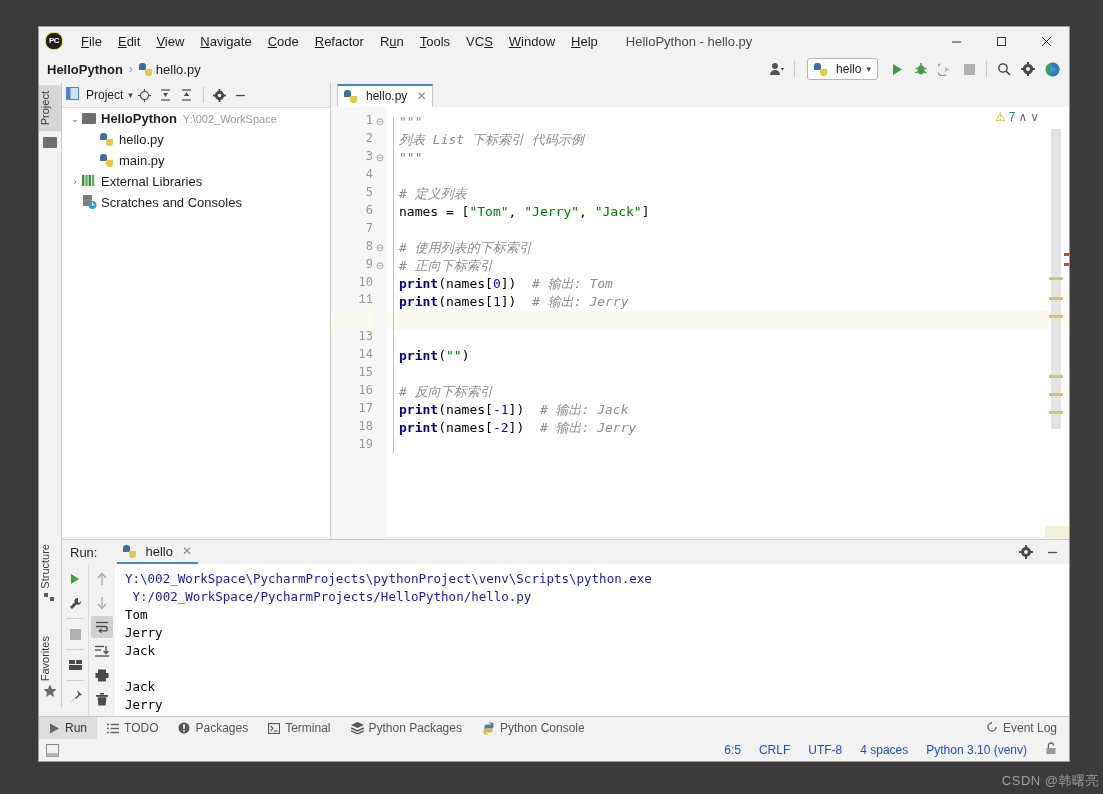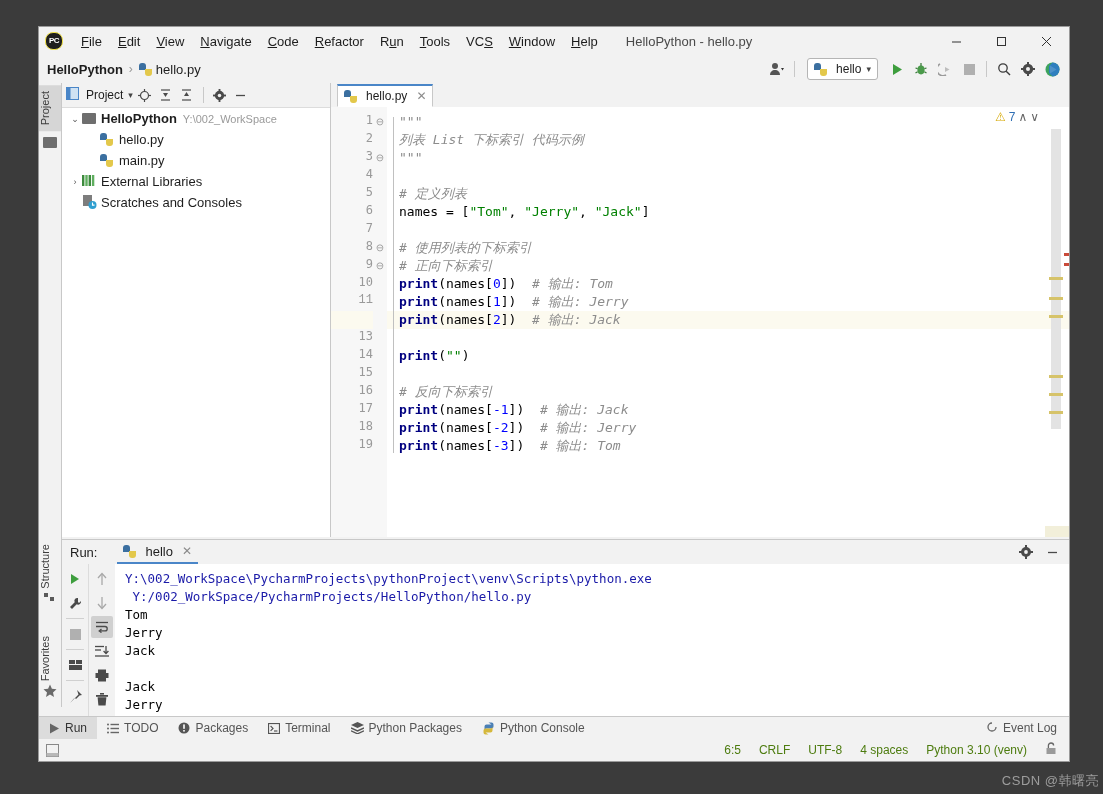--- a/index.html
+++ b/index.html
@@ -120,21 +120,21 @@
 
   
   #bottombar{position:absolute;left:0;bottom:22px;right:0;height:22px;background:#f2f2f2;
              border-top:1px solid #c8c8c8;display:flex;align-items:center;font-size:12px;}
   .bb-item{display:flex;align-items:center;gap:5px;padding:0 10px;height:22px;color:#555;}
   .bb-item.active{background:#dcdcdc;color:#333;}
   #eventlog{margin-left:auto;display:flex;align-items:center;gap:5px;padding-right:12px;color:#555;}
 
   
   #statusbar{position:absolute;left:0;bottom:0;right:0;height:22px;background:#f2f2f2;
-             display:flex;align-items:center;font-size:12px;color:#4d7c0f;}
+             display:flex;align-items:center;font-size:12px;color:#1d4ed8;}
   .sb-item{padding:0 9px;}
   #sb-left{width:26px;display:flex;align-items:center;justify-content:center;}
 
   
   .rail-v{position:absolute;left:0;width:22px;writing-mode:vertical-rl;transform:rotate(180deg);
           font-size:11px;color:#3c3c3c;text-align:center;}
 
   #watermark{position:absolute;right:4px;bottom:4px;color:#9d9d9d;font-size:13px;letter-spacing:0.5px;}
 </style>
 </head>
@@ -419,28 +419,26 @@
             <div class="cline" style="top: 24px; left: 12px;"><span class="k-com">列表 List 下标索引 代码示例</span></div>
             <div class="cline" style="top: 42px; left: 12px;"><span class="k-com">"""</span></div>
             <div class="cline" style="top: 60px; left: 12px;"></div>
             <div class="cline" style="top: 78px; left: 12px;"><span class="k-com"># 定义列表</span></div>
             <div class="cline" style="top: 96px; left: 12px;"><span class="k-txt">names = [</span><span class="k-str">"Tom"</span><span class="k-txt">, </span><span class="k-str">"Jerry"</span><span class="k-txt">, </span><span class="k-str">"Jack"</span><span class="k-txt">]</span></div>
             <div class="cline" style="top: 114px; left: 12px;"></div>
             <div class="cline" style="top: 132px; left: 12px;"><span class="k-com"># 使用列表的下标索引</span></div>
             <div class="cline" style="top: 150px; left: 12px;"><span class="k-com"># 正向下标索引</span></div>
             <div class="cline" style="top: 168px; left: 12px;"><span class="k-fn">print</span><span class="k-txt">(names[</span><span class="k-num">0</span><span class="k-txt">])  </span><span class="k-com"># 输出: Tom</span></div>
             <div class="cline" style="top: 186px; left: 12px;"><span class="k-fn">print</span><span class="k-txt">(names[</span><span class="k-num">1</span><span class="k-txt">])  </span><span class="k-com"># 输出: Jerry</span></div>
-            <div class="cline" style="top: 204px; left: 12px;"><span class="k-fn">print</span><span class="k-txt">(names[</span><span class="k-num">2</span><span class="k-txt">])  </span><span class="k-com"># 输出: Jack</span></div>
             <div class="cline" style="top: 222px; left: 12px;"></div>
             <div class="cline" style="top: 240px; left: 12px;"><span class="k-fn">print</span><span class="k-txt">(</span><span class="k-str">""</span><span class="k-txt">)</span></div>
             <div class="cline" style="top: 258px; left: 12px;"></div>
             <div class="cline" style="top: 276px; left: 12px;"><span class="k-com"># 反向下标索引</span></div>
             <div class="cline" style="top: 294px; left: 12px;"><span class="k-fn">print</span><span class="k-txt">(names[</span><span class="k-num">-1</span><span class="k-txt">])  </span><span class="k-com"># 输出: Jack</span></div>
             <div class="cline" style="top: 312px; left: 12px;"><span class="k-fn">print</span><span class="k-txt">(names[</span><span class="k-num">-2</span><span class="k-txt">])  </span><span class="k-com"># 输出: Jerry</span></div>
-            <div class="cline" style="top: 330px; left: 12px;"><span class="k-fn">print</span><span class="k-txt">(names[</span><span class="k-num">-3</span><span class="k-txt">])  </span><span class="k-com"># 输出: Tom</span></div>
             <div class="foldline" style="top: 10px; height: 336px; left: 6px;"></div>
           </div>
         <div id="warnbox">
           <span style="color:#d6a800;">⚠</span>
           <span id="warncount">7</span>
           <span style="color:#666;">∧</span>
           <span style="color:#666;">∨</span>
         </div>
         <div id="editor-sb"></div>
         <div class="mk" style="top:170px;"></div>

